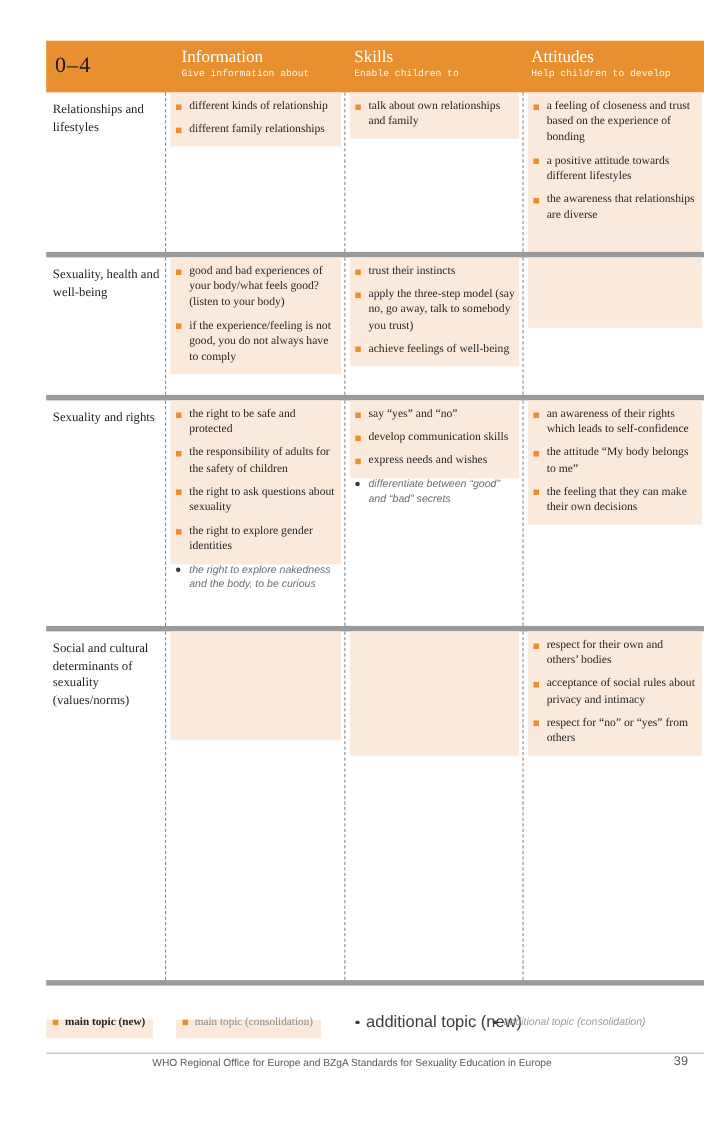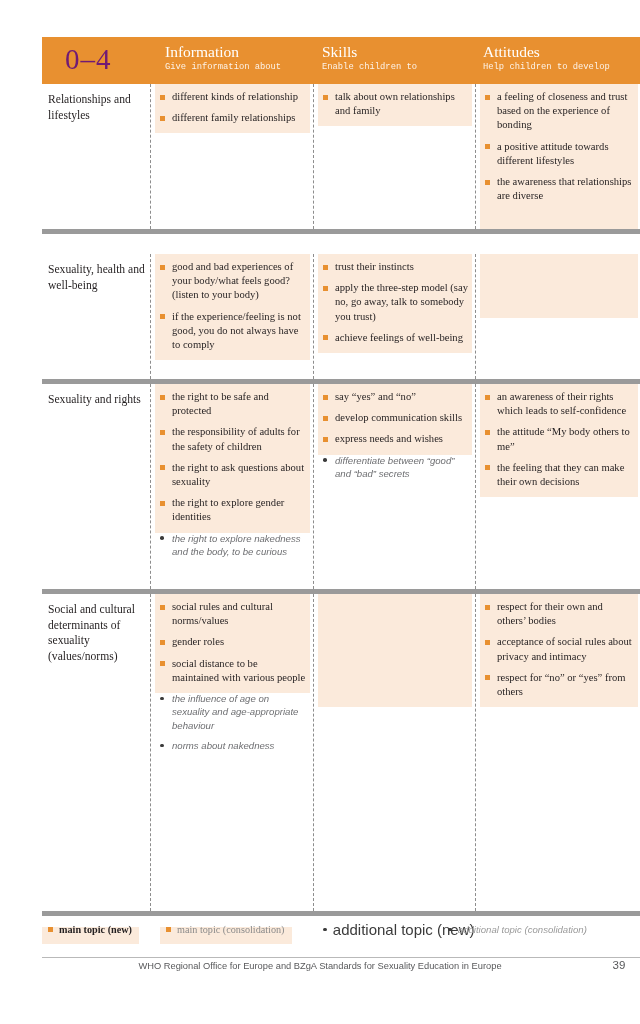--- a/index.html
+++ b/index.html
@@ -19,26 +19,26 @@
   
   .hdr {
     position: absolute;
     left: 42px; top: 37px;
     width: 598px; height: 47px;
     background: var(--orange, #e89030);
     color: #ffffff;
   }
   .hdr-age {
     position: absolute;
-    left: 23px; top: 2px;
-    font-size: 29px;
+    left: 8px; top: 2px;
+    font-size: 20px;
     letter-spacing: 1px;
     font-family: "Liberation Serif", serif;
     font-weight: 400;
-    color: #701a75;
+    color: #0f172a;
     line-height: 40px;
   }
   .hdr-col {
     position: absolute;
     top: 5px;
     color: #ffffff;
   }
   .hdr-col .t {
     font-size: 15.5px;
     font-family: "Liberation Serif", serif;
@@ -214,21 +214,21 @@
       <div class="t">Skills</div>
       <div class="s">Enable children to</div>
     </div>
     <div class="hdr-col hc3">
       <div class="t">Attitudes</div>
       <div class="s">Help children to develop</div>
     </div>
   </div>
 
   <div class="tbl" id="table-body">
-      <div class="row" style="height: 170px;">
+      <div class="row" style="height: 150px;">
         <div class="topic">Relationships and lifestyles</div>
         <div class="cell c1" style="height: 145px;">
           <div class="shade" style="height: 49.4062px;"></div>
           <div class="bullets">
             <div class="bi main">different kinds of relationship</div>
             <div class="bi main">different family relationships</div>
           </div>
         </div>
         <div class="cell c2" style="height: 145px;">
           <div class="shade" style="height: 42.4062px;"></div>
@@ -292,40 +292,33 @@
             <div class="bi main">say “yes” and “no”</div>
             <div class="bi main">develop communication skills</div>
             <div class="bi main">express needs and wishes</div>
             <div class="bi add">differentiate between “good” and “bad” secrets</div>
           </div>
         </div>
         <div class="cell c3" style="height: 205px;">
           <div class="shade" style="height: 113.219px;"></div>
           <div class="bullets">
             <div class="bi main">an awareness of their rights which leads to self-confidence</div>
-            <div class="bi main">the attitude “My body others to me”</div>
+            <div class="bi main">the attitude “My body belongs to me”</div>
             <div class="bi main">the feeling that they can make their own decisions</div>
           </div>
         </div>
         <div class="vdash v1" style="height: 205px;"></div>
         <div class="vdash v2" style="height: 205px;"></div>
         <div class="vdash v3" style="height: 205px;"></div>
         <div class="sep" style="top: 205px;"></div>
       </div>
       <div class="row" style="height: 264px;">
         <div class="topic">Social and cultural determinants of sexuality (values/norms)</div>
         <div class="cell c1" style="height: 317px;">
           <div class="shade" style="height: 99.0156px;"></div>
-          <div class="bullets">
-            <div class="bi main">social rules and cultural norms/values</div>
-            <div class="bi main">gender roles</div>
-            <div class="bi main">social distance to be maintained with various people</div>
-            <div class="bi add">the influence of age on sexuality and age-appropriate behaviour</div>
-            <div class="bi add">norms about nakedness</div>
-          </div>
         </div>
         <div class="cell c2" style="height: 317px;">
           <div class="shade" style="height: 113.219px;"></div>
         </div>
         <div class="cell c3" style="height: 317px;">
           <div class="shade" style="height: 113.219px;"></div>
           <div class="bullets">
             <div class="bi main">respect for their own and others’ bodies</div>
             <div class="bi main">acceptance of social rules about privacy and intimacy</div>
             <div class="bi main">respect for “no” or “yes” from others</div>

